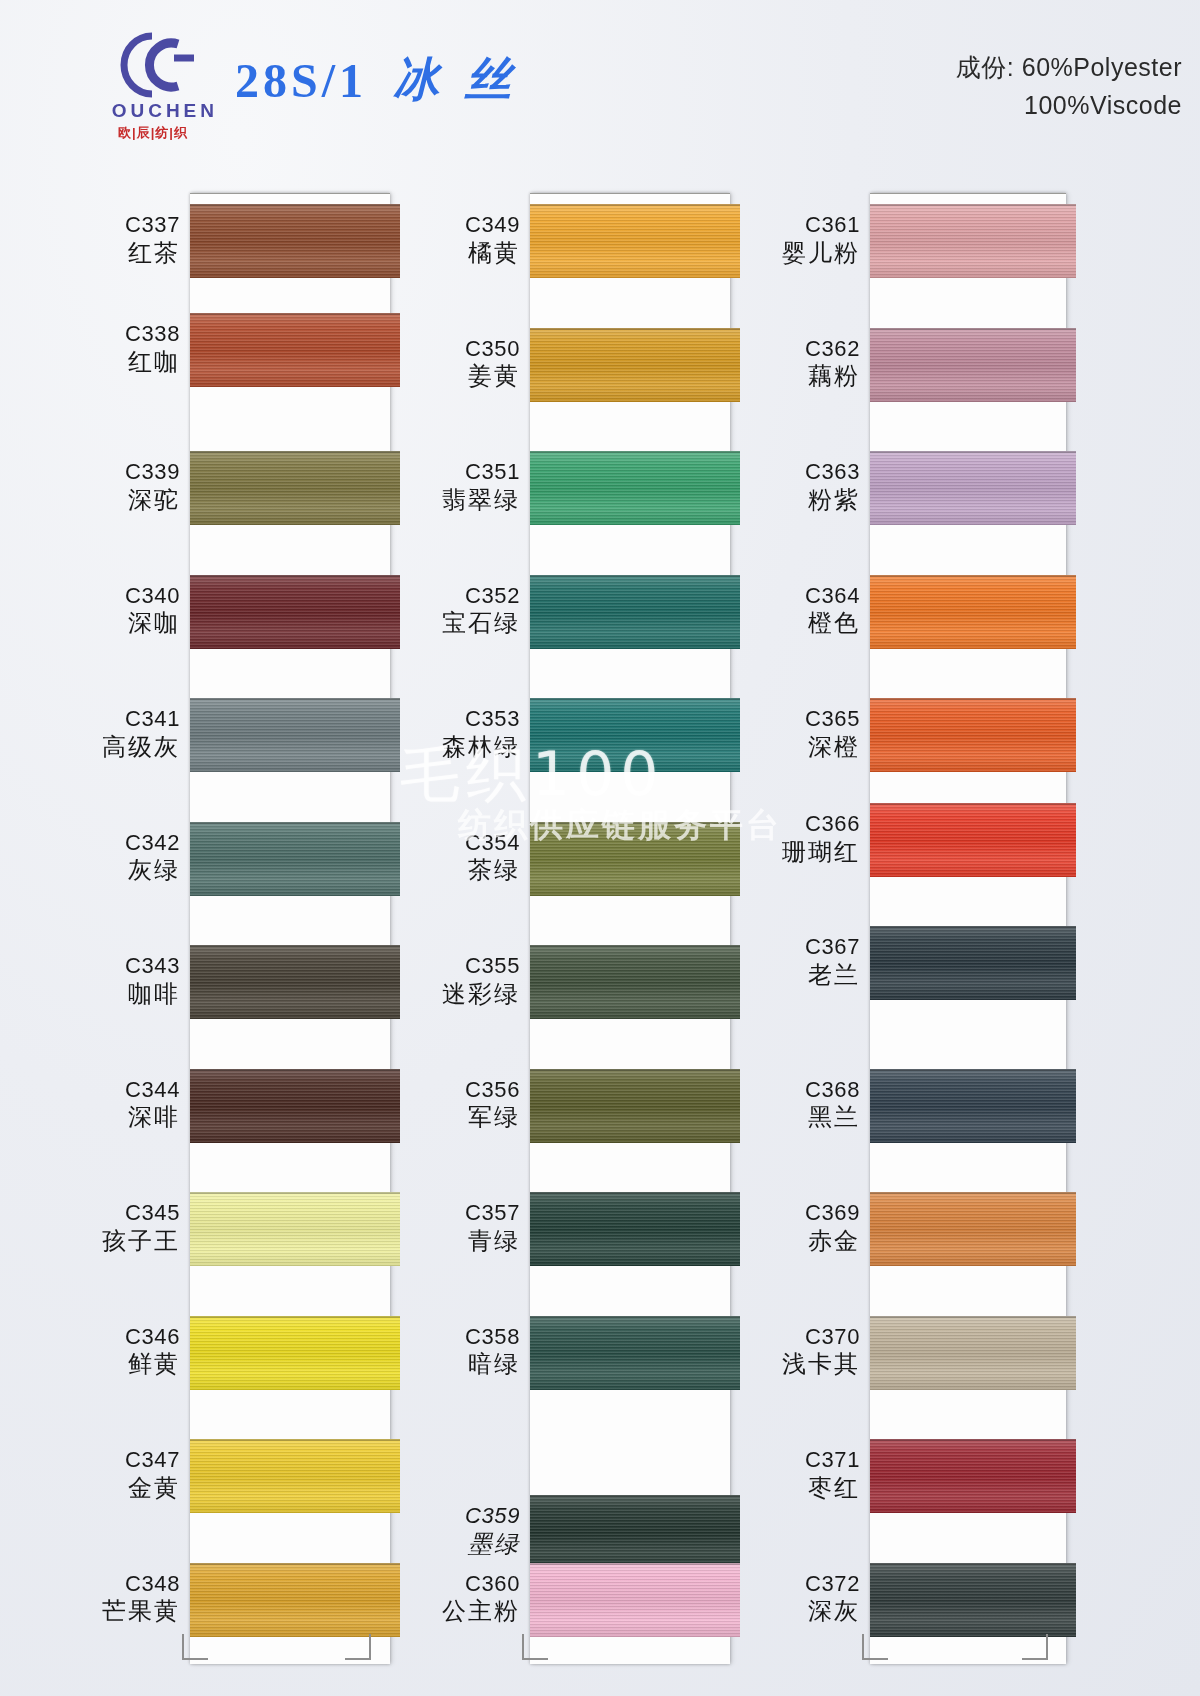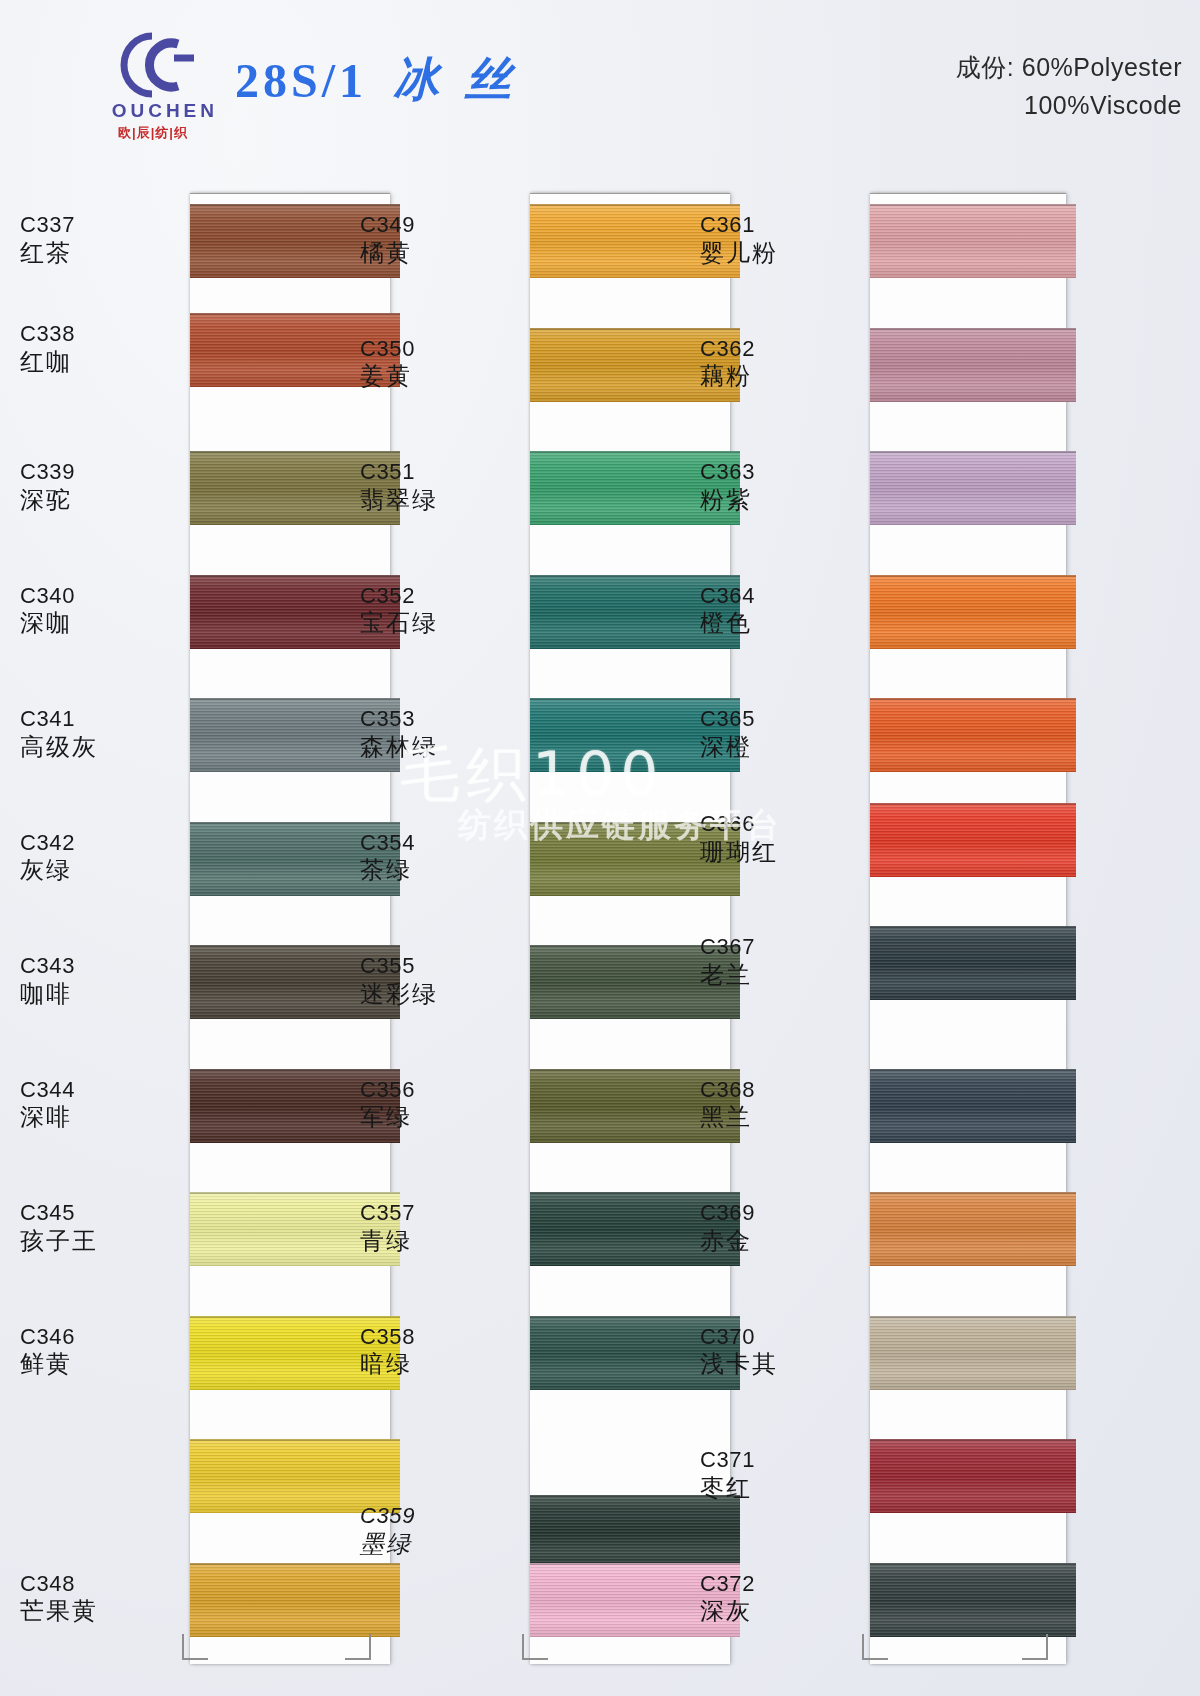--- a/index.html
+++ b/index.html
@@ -49,21 +49,21 @@
   .card{
     position:absolute;left:170px;top:15px;width:200px;height:1470px;
     background:#fdfdfd;
     box-shadow:0 0 3px rgba(0,0,0,.28), 2px 0 5px rgba(0,0,0,.12);
     border-top:1px solid #9a9a96;
   }
   .col3 .card{width:196px;}
   .rows{position:absolute;left:0;top:0;width:370px;height:1485px;}
   .row{position:absolute;left:0;width:370px;height:123.5px;}
   .label{
-    position:absolute;left:0;top:34px;width:160px;text-align:left;
+    position:absolute;left:0;top:34px;width:160px;text-align:right;
     color:#181818;line-height:1.18;
   }
   .label .code{font-size:22px;letter-spacing:.6px;display:block;}
   .label .name{
     font-size:24px;letter-spacing:2px;display:block;margin-top:1px;
     font-family:"DejaVu Sans","Liberation Sans",sans-serif;
   }
   .swatch{
     position:absolute;left:170px;width:210px;height:74px;top:26px;
     overflow:hidden;
@@ -246,20 +246,24 @@
             <span class="code">C346</span>
             <span class="name">鲜黄</span>
           </div>
           <div class="swatch">
             <div class="fiber" style="background: repeating-linear-gradient(rgba(255, 255, 255, 0.13) 0px, rgba(255, 255, 255, 0.13) 1px, rgba(0, 0, 0, 0.1) 1px, rgba(0, 0, 0, 0.1) 2px, rgba(255, 255, 255, 0.04) 2px, rgba(255, 255, 255, 0.04) 3px) rgb(238, 222, 31);"></div>
             <div class="sheen"></div>
             <div class="edgetop"></div>
           </div>
         </div>
         <div class="row" style="top: 1235px;">
+          <div class="label">
+            <span class="code">C347</span>
+            <span class="name">金黄</span>
+          </div>
           <div class="swatch">
             <div class="fiber" style="background: repeating-linear-gradient(rgba(255, 255, 255, 0.13) 0px, rgba(255, 255, 255, 0.13) 1px, rgba(0, 0, 0, 0.1) 1px, rgba(0, 0, 0, 0.1) 2px, rgba(255, 255, 255, 0.04) 2px, rgba(255, 255, 255, 0.04) 3px) rgb(237, 203, 43);"></div>
             <div class="sheen"></div>
             <div class="edgetop"></div>
           </div>
         </div>
         <div class="row" style="top: 1358.5px;">
           <div class="label">
             <span class="code">C348</span>
             <span class="name">芒果黄</span>
@@ -391,20 +395,24 @@
             <span class="code">C359</span>
             <span class="name">墨绿</span>
           </div>
           <div class="swatch">
             <div class="fiber" style="background: repeating-linear-gradient(rgba(255, 255, 255, 0.13) 0px, rgba(255, 255, 255, 0.13) 1px, rgba(0, 0, 0, 0.1) 1px, rgba(0, 0, 0, 0.1) 2px, rgba(255, 255, 255, 0.04) 2px, rgba(255, 255, 255, 0.04) 3px) rgb(35, 53, 47);"></div>
             <div class="sheen"></div>
             <div class="edgetop"></div>
           </div>
         </div>
         <div class="row" style="top: 1358.5px;">
+          <div class="label">
+            <span class="code">C360</span>
+            <span class="name">公主粉</span>
+          </div>
           <div class="swatch">
             <div class="fiber" style="background: repeating-linear-gradient(rgba(255, 255, 255, 0.13) 0px, rgba(255, 255, 255, 0.13) 1px, rgba(0, 0, 0, 0.1) 1px, rgba(0, 0, 0, 0.1) 2px, rgba(255, 255, 255, 0.04) 2px, rgba(255, 255, 255, 0.04) 3px) rgb(243, 179, 207);"></div>
             <div class="sheen"></div>
             <div class="edgetop"></div>
           </div>
         </div>
       </div>
   </div>
 
   <div class="column col3">

